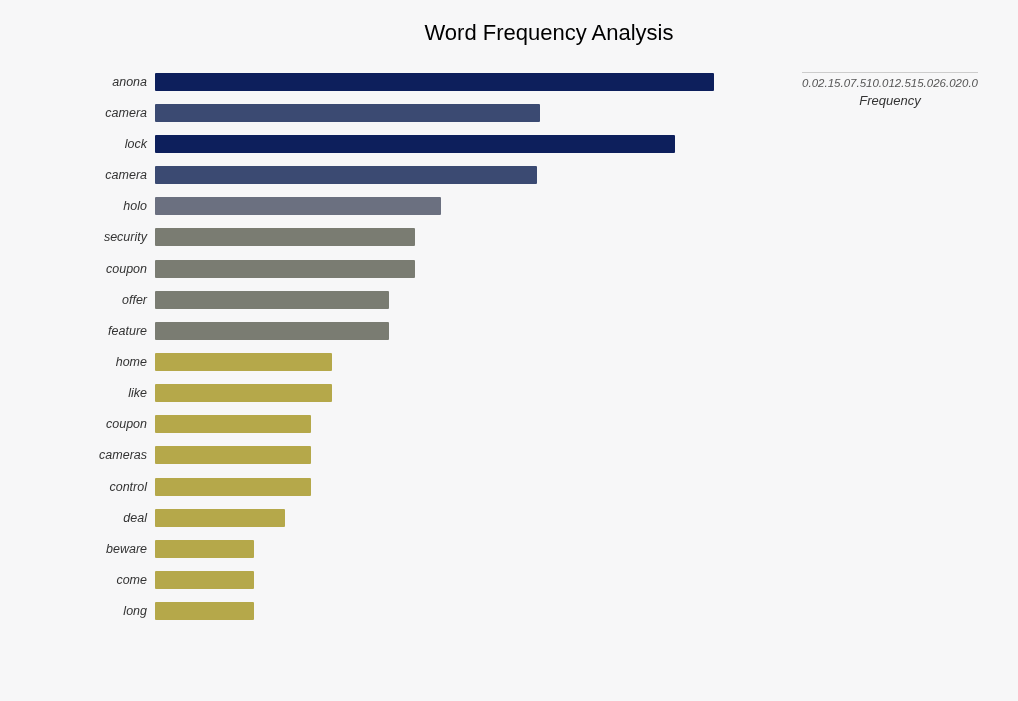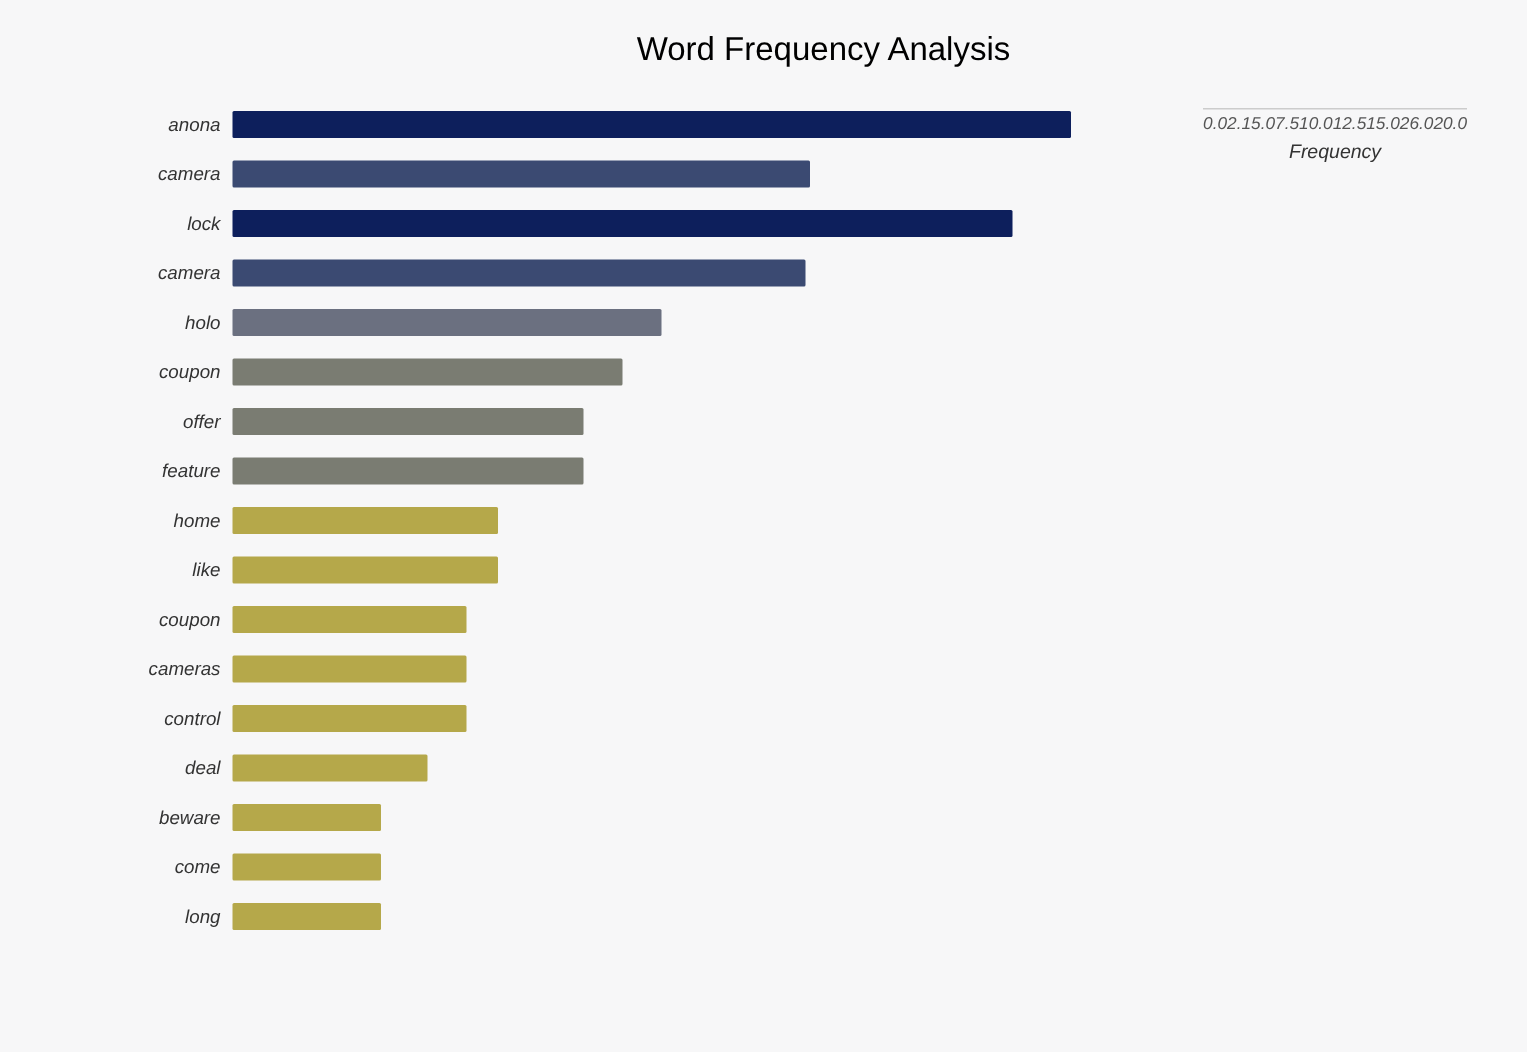--- a/index.html
+++ b/index.html
@@ -125,20 +125,26 @@
         <div class="bar-row">
           <div class="bar-label">camera</div>
           <div class="bar-track">
             <div class="bar-fill" style="width: 66.8182%; background-color: rgb(59, 74, 114);"></div>
           </div>
         </div>
         <div class="bar-row">
           <div class="bar-label">holo</div>
           <div class="bar-track">
             <div class="bar-fill" style="width: 50%; background-color: rgb(107, 112, 128);"></div>
+          </div>
+        </div>
+        <div class="bar-row">
+          <div class="bar-label">security</div>
+          <div class="bar-track">
+            <div class="bar-fill" style="width: 45.4545%; background-color: rgb(122, 124, 114);"></div>
           </div>
         </div>
         <div class="bar-row">
           <div class="bar-label">coupon</div>
           <div class="bar-track">
             <div class="bar-fill" style="width: 45.4545%; background-color: rgb(122, 124, 114);"></div>
           </div>
         </div>
         <div class="bar-row">
           <div class="bar-label">offer</div>

